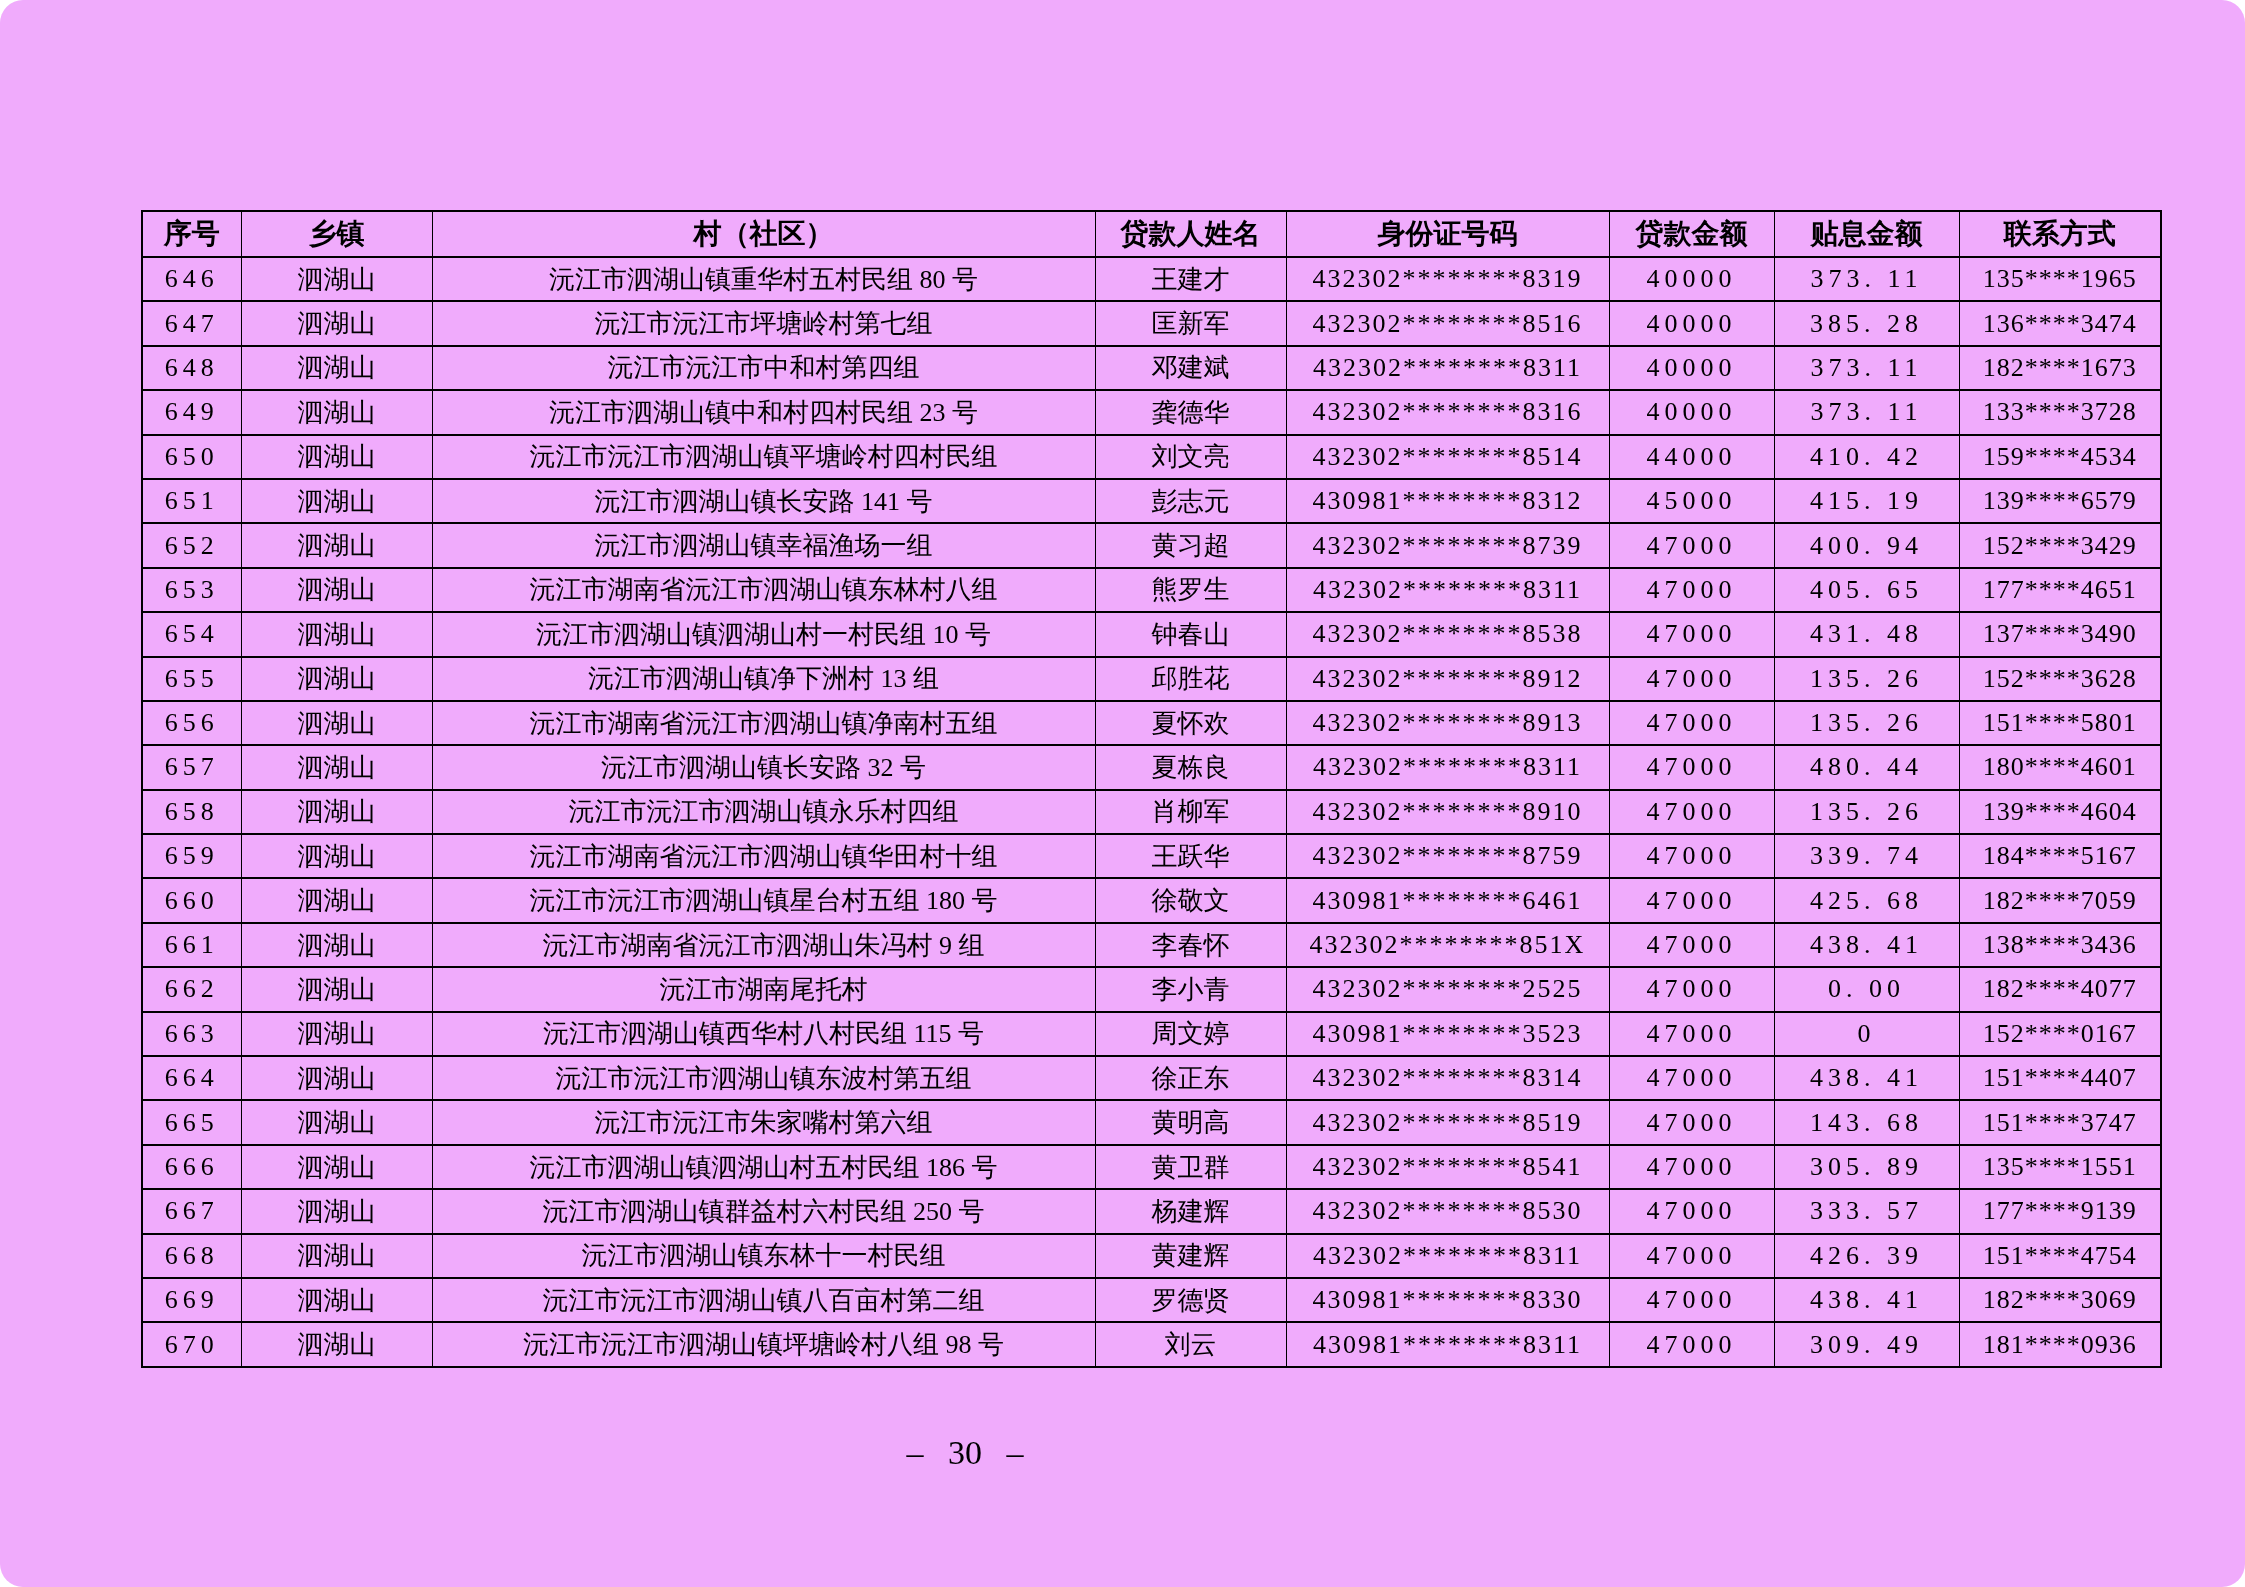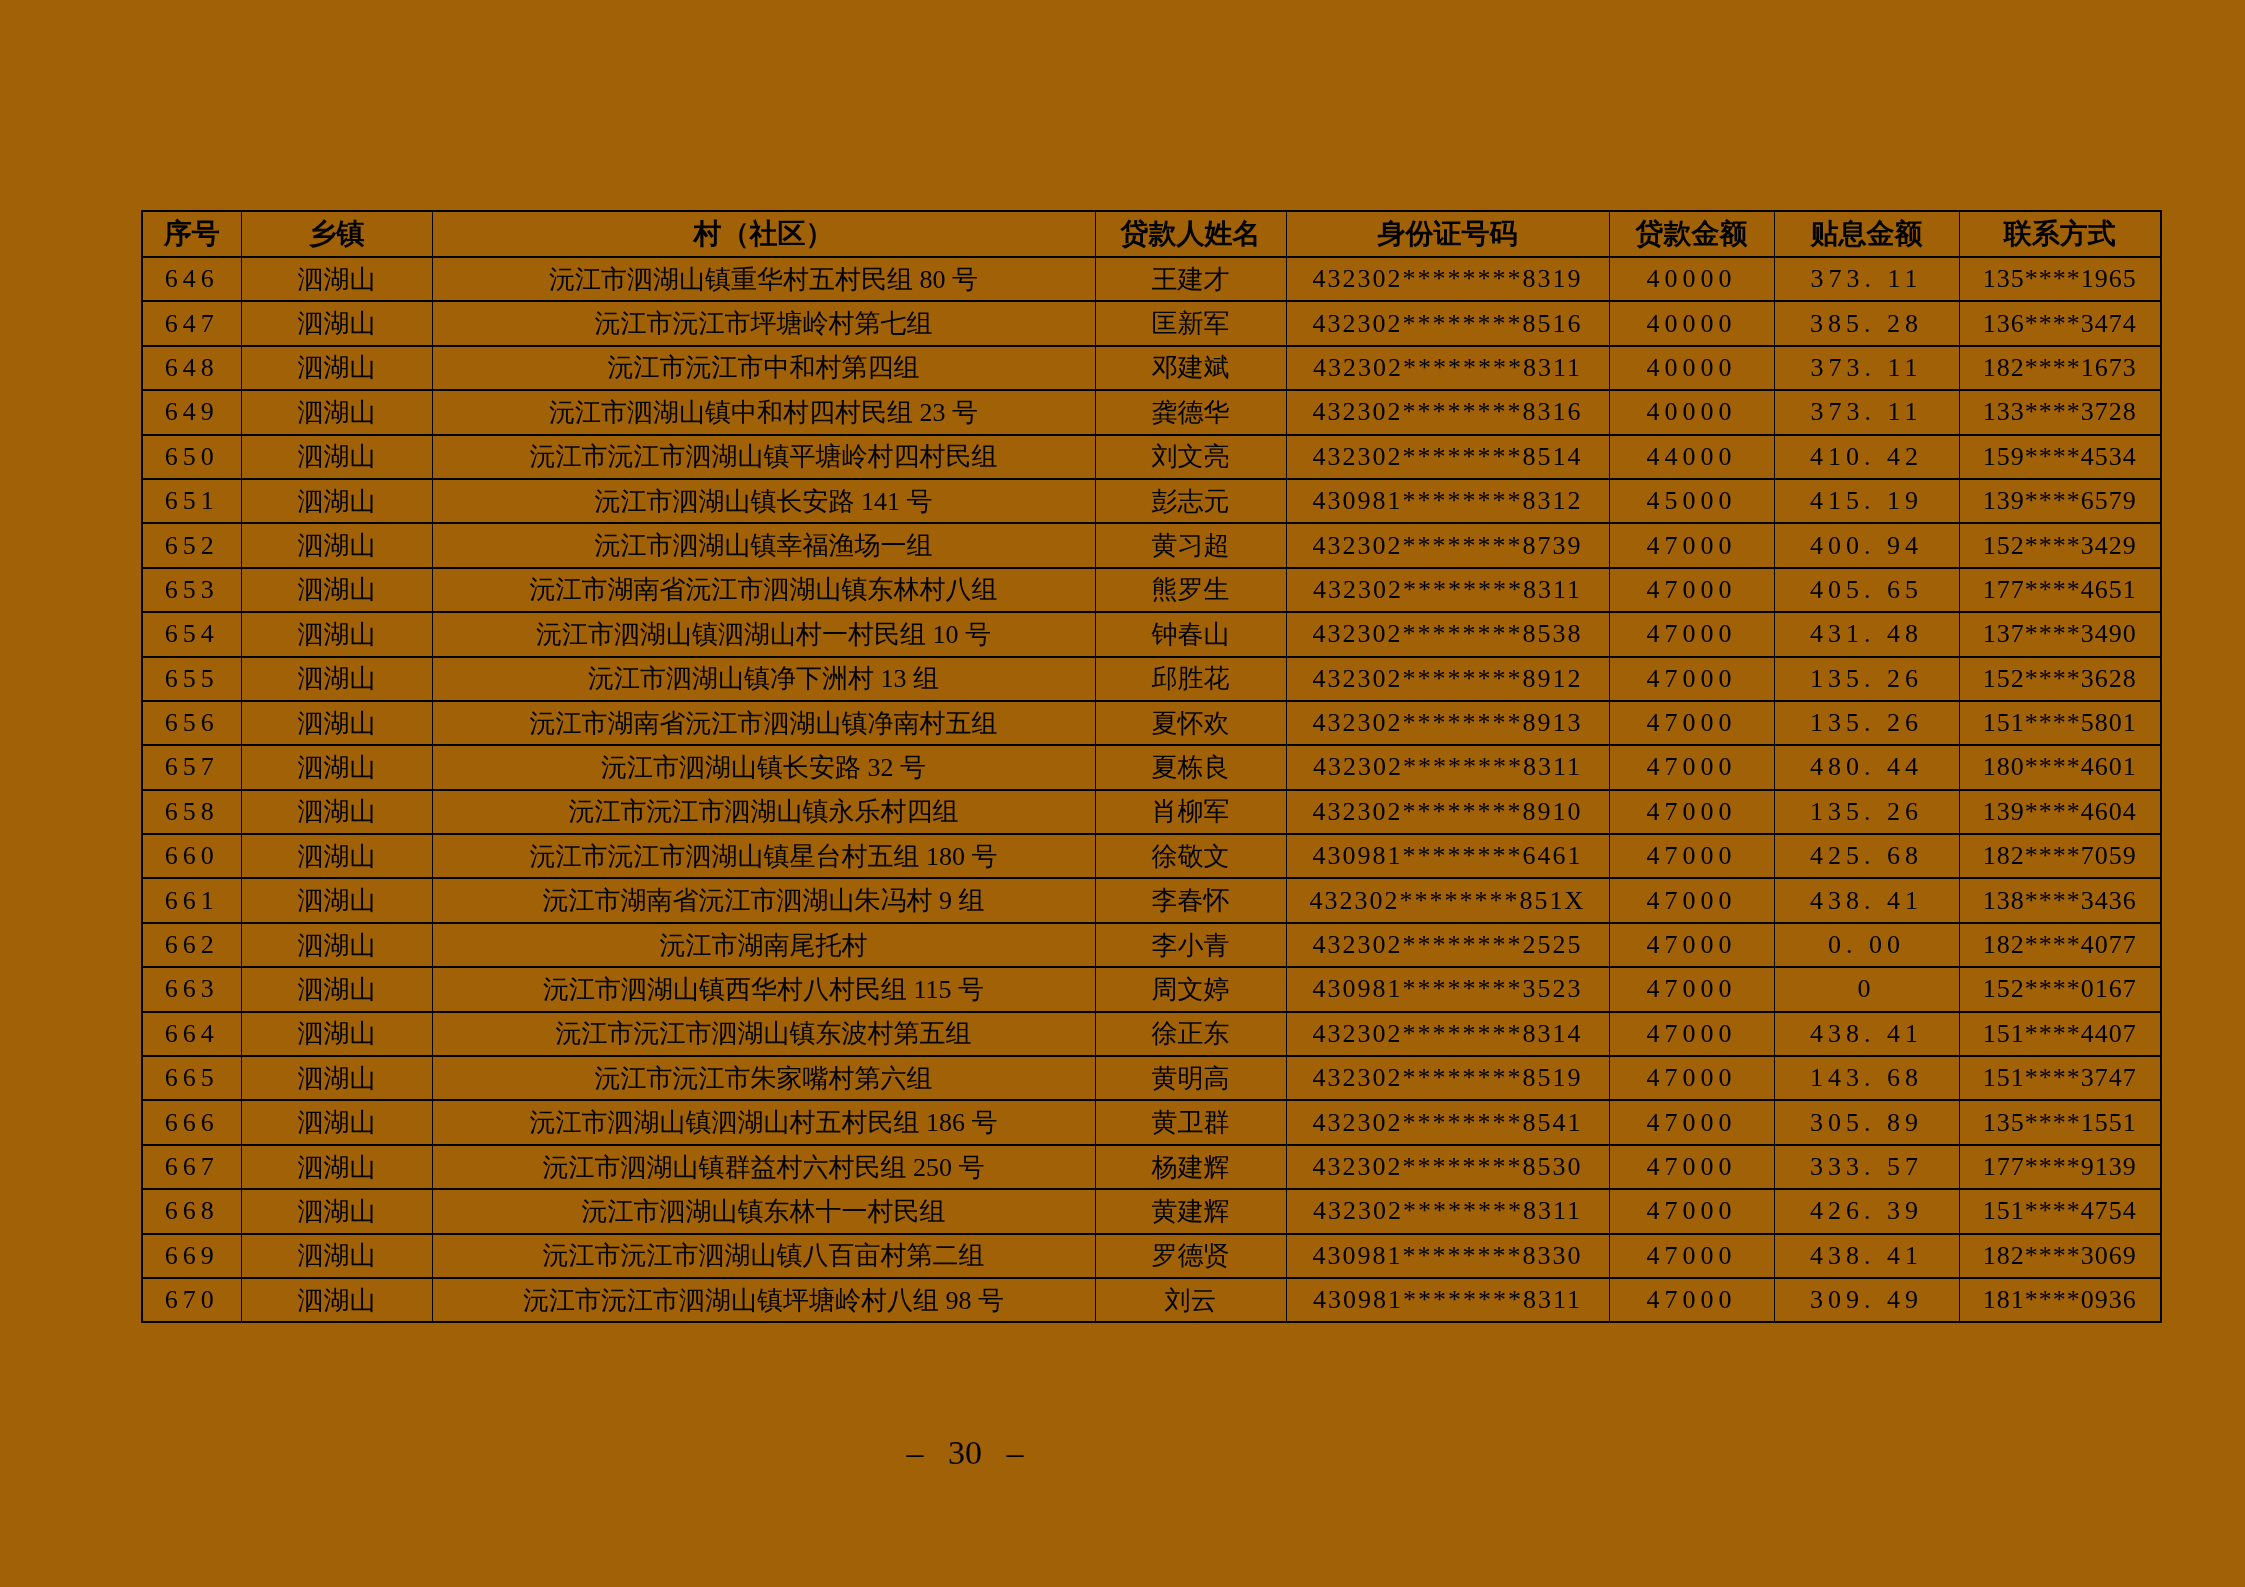--- a/index.html
+++ b/index.html
@@ -11,21 +11,22 @@
     height: 1587px;
     background: #ffffff;
     color: #000000;
     font-family: "Liberation Serif", "DejaVu Serif", serif;
     overflow: hidden;
   }
   .sheet {
     position: relative;
     width: 2245px;
     height: 1587px;
-    background: #a16207;
+    background: #f0abfc;
+    border-radius: 23px;
   }
   table.loan-table {
     position: absolute;
     left: 141px;
     top: 210px;
     width: 2019px;
     border-collapse: collapse;
     table-layout: fixed;
     border: 2px solid #000000;
   }
@@ -218,20 +219,30 @@
           <td class="sp-wide">658</td>
           <td>泗湖山</td>
           <td>沅江市沅江市泗湖山镇永乐村四组</td>
           <td>肖柳军</td>
           <td class="sp-mid">432302********8910</td>
           <td class="sp-wide">47000</td>
           <td class="sp-wide">135. 26</td>
           <td class="sp-tight">139****4604</td>
         </tr>
         <tr>
+          <td class="sp-wide">659</td>
+          <td>泗湖山</td>
+          <td>沅江市湖南省沅江市泗湖山镇华田村十组</td>
+          <td>王跃华</td>
+          <td class="sp-mid">432302********8759</td>
+          <td class="sp-wide">47000</td>
+          <td class="sp-wide">339. 74</td>
+          <td class="sp-tight">184****5167</td>
+        </tr>
+        <tr>
           <td class="sp-wide">660</td>
           <td>泗湖山</td>
           <td>沅江市沅江市泗湖山镇星台村五组 180 号</td>
           <td>徐敬文</td>
           <td class="sp-mid">430981********6461</td>
           <td class="sp-wide">47000</td>
           <td class="sp-wide">425. 68</td>
           <td class="sp-tight">182****7059</td>
         </tr>
         <tr>

